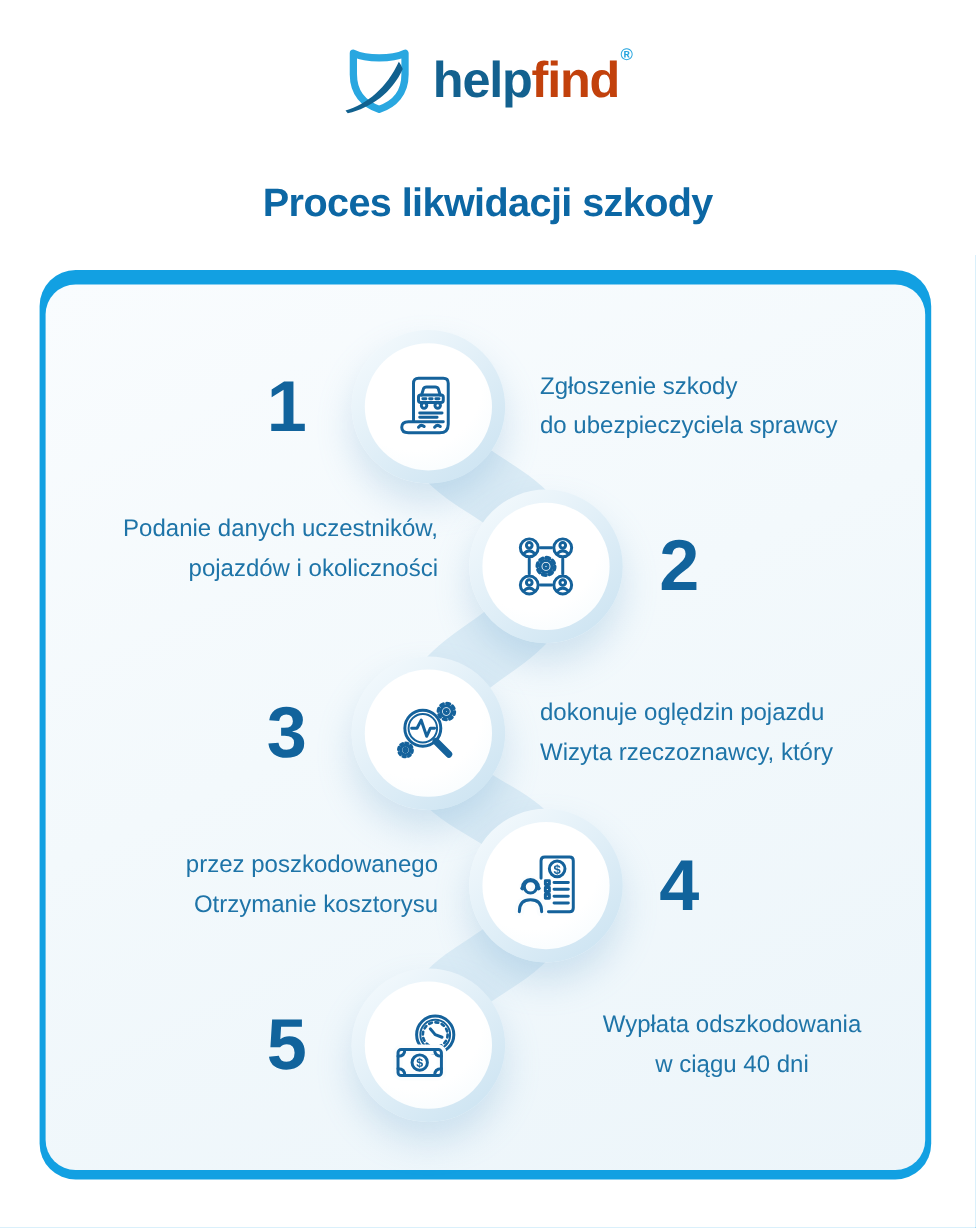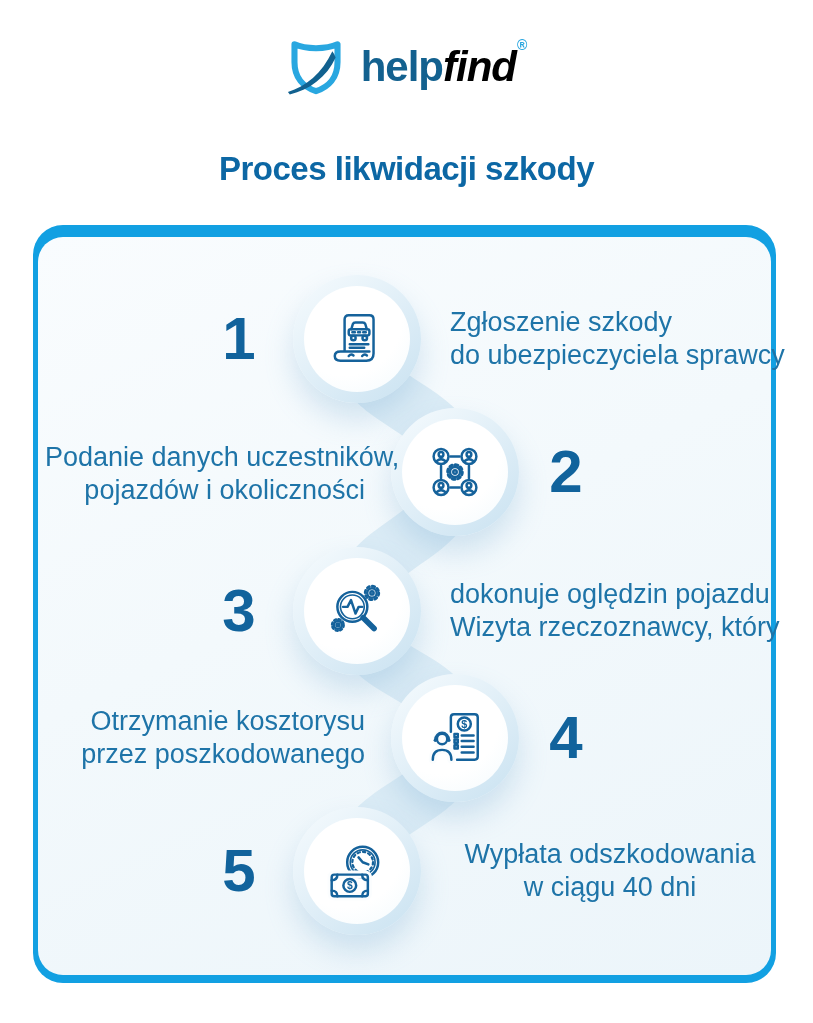--- a/index.html
+++ b/index.html
@@ -4,21 +4,21 @@
 <style>
   html,body{margin:0;padding:0;}
   body{font-family:"Liberation Sans",sans-serif;background:#ffffff;}
   #canvas{position:relative;width:813px;height:1023px;background:#ffffff;overflow:hidden;}
 
   
   .logo{position:absolute;top:24px;left:0;width:813px;height:80px;
         display:flex;align-items:center;justify-content:center;gap:16px;}
   .logo-shield{width:58px;height:66px;flex:0 0 auto;}
   .logo-word{font-size:42px;font-weight:700;letter-spacing:-1px;color:#13618F;line-height:66px;}
-  .logo-word .find{color:#000000;font-style:italic;}
+  .logo-word .find{color:#c2410c;}
   .logo-word sup{font-size:14px;color:#27A5DF;position:relative;top:-16px;margin-left:1px;}
 
   
   .title{position:absolute;top:128px;left:0;width:813px;text-align:center;
          font-size:33px;font-weight:700;letter-spacing:-0.5px;color:#0C67A4;}
 
   
   .card-outer{position:absolute;left:33px;top:225px;width:743px;height:758px;
               background:#12A0E2;border-radius:30px;}
   .card-inner{position:absolute;left:5px;top:12px;width:733px;height:738px;border-radius:25px;
@@ -27,27 +27,27 @@
 
   
   .halo{position:absolute;width:128px;height:128px;border-radius:50%;
         background:linear-gradient(140deg,#f1f8fc 12%,#cde4f2 92%);
         box-shadow:0 16px 28px rgba(126,175,212,0.30);}
   .disc{position:absolute;width:106px;height:106px;border-radius:50%;
         background:radial-gradient(circle at 38% 30%,#ffffff 58%,#f3fafd 100%);
         display:flex;align-items:center;justify-content:center;}
   .num{position:absolute;width:90px;height:90px;line-height:90px;text-align:center;
        font-size:60px;font-weight:700;color:#11639C;}
-  .txt{position:absolute;font-size:27px;line-height:33px;font-weight:500;color:#1E74A8;width:320px;}
+  .txt{position:absolute;font-size:20px;line-height:33px;font-weight:500;color:#1E74A8;width:320px;}
   .txt span{display:block;white-space:nowrap;}
   .txt.right{text-align:right;}
 
   
   .s1 .halo{left:255px;top:38px;}  .s1 .disc{left:266px;top:49px;}  .s1 .num{left:156px;top:57px;}  .s1 .txt{left:412px;top:69px;}
-  .s2 .halo{left:353px;top:171px;} .s2 .disc{left:364px;top:182px;} .s2 .num{left:483px;top:190px;} .s2 .txt{left:7px;top:204px;}
+  .s2 .halo{left:353px;top:171px;} .s2 .disc{left:364px;top:182px;} .s2 .num{left:483px;top:190px;} .s2 .txt{left:7px;top:188px;}
   .s3 .halo{left:255px;top:310px;} .s3 .disc{left:266px;top:321px;} .s3 .num{left:156px;top:329px;} .s3 .txt{left:412px;top:341px;}
   .s4 .halo{left:353px;top:437px;} .s4 .disc{left:364px;top:448px;} .s4 .num{left:483px;top:456px;} .s4 .txt{left:7px;top:468px;}
   .s5 .halo{left:255px;top:570px;} .s5 .disc{left:266px;top:581px;} .s5 .num{left:156px;top:589px;} .s5 .txt{left:412px;top:601px;text-align:center;}
 
   .icon-svg{display:block;}
   .ic{stroke:#15629B;fill:none;stroke-width:2.4;stroke-linecap:round;stroke-linejoin:round;}
   .ic-fill{fill:#15629B;stroke:none;}
   .ic-under{stroke:#fbfdfe;fill:none;stroke-width:8;stroke-linecap:round;stroke-linejoin:round;}
   .ic-dollar{font-family:"Liberation Sans",sans-serif;font-weight:bold;fill:#15629B;stroke:none;}
 </style>
@@ -173,22 +173,22 @@
               <circle cx="17.5" cy="31" r="5"></circle>
               <path d="M11 31.5 A6.5 6.5 0 0 1 24 31.5"></path>
               <circle class="ic-fill" cx="11" cy="32.2" r="1.7"></circle>
               <circle class="ic-fill" cx="24" cy="32.2" r="1.7"></circle>
               <path d="M8.5 51 Q8.5 41.5 17.5 41.5 Q26.5 41.5 26.5 51"></path>
             </g>
           </svg>
         </div>
         <div class="num">4</div>
         <div class="txt right">
+          <span>przez poszkodowanego</span>
           <span>Otrzymanie kosztorysu</span>
-          <span>przez poszkodowanego</span>
         </div>
       </div>
 
       <div class="step s5">
         <div class="halo"></div>
         <div class="disc">
           <svg class="icon-svg" width="62" height="62" viewBox="0 0 60 60">
             <g class="ic">
               <circle cx="35.5" cy="21.5" r="15"></circle>
               <circle cx="35.5" cy="21.5" r="12" stroke-width="1.6"></circle>

